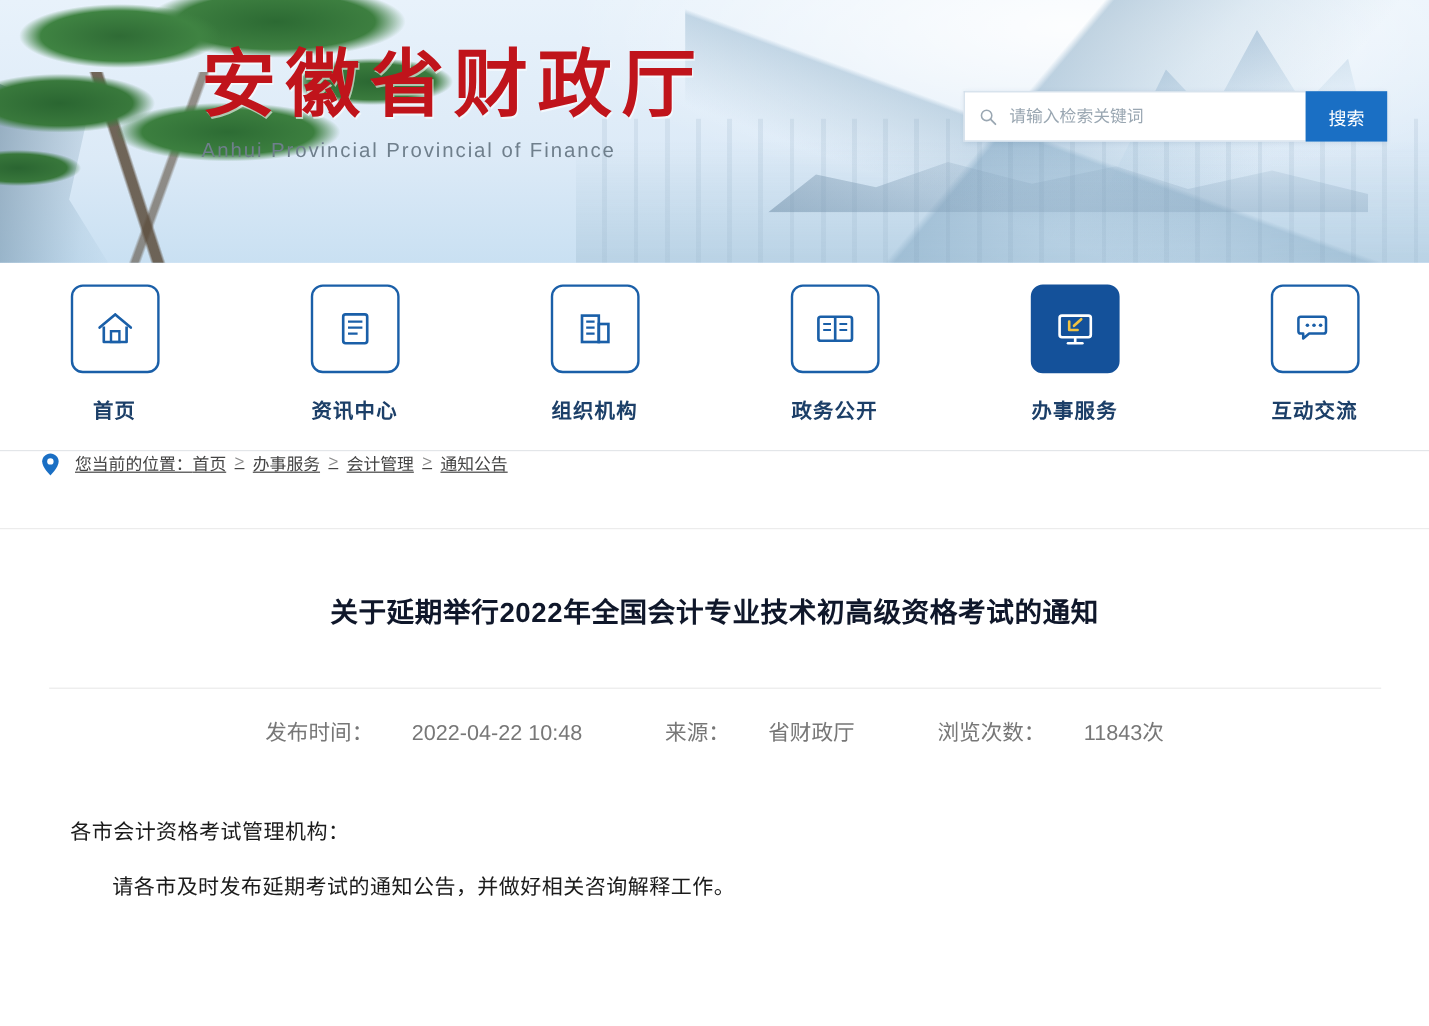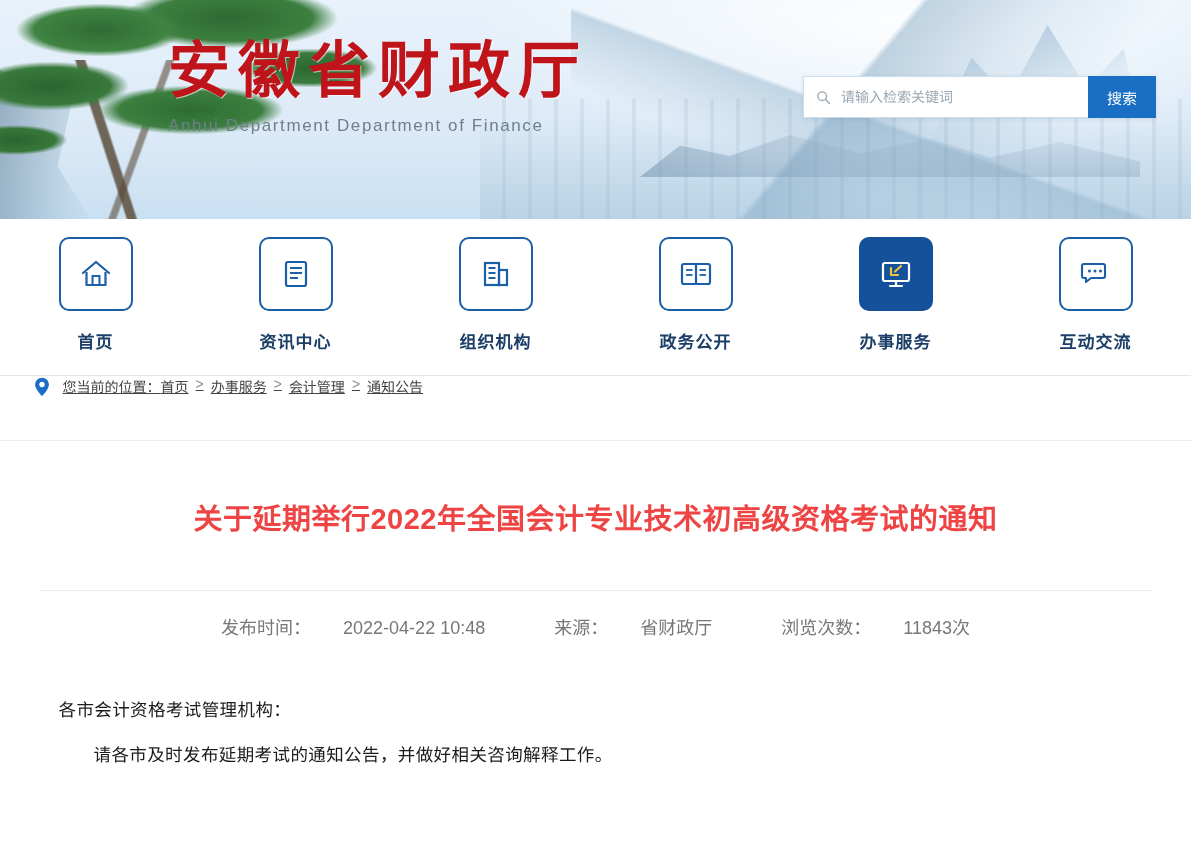--- a/index.html
+++ b/index.html
@@ -207,23 +207,23 @@
   .crumb a { color: #444; text-decoration: none; }
 
   
   .article {
     width: 1150px;
     margin: 0 auto;
     padding: 0 20px;
   }
   .art-title {
     text-align: center;
-    font-size: 29px;
+    font-size: 23px;
     font-weight: 700;
-    color: #ef4444;
+    color: #0f172a;
     padding: 38px 40px 30px;
     line-height: 1.45;
     letter-spacing: .5px;
   }
   .art-meta {
     border-top: 1px solid #eaeaea;
     text-align: center;
     font-size: 18px;
     color: #777;
     padding: 22px 0 24px;
@@ -247,21 +247,21 @@
   <div class="mtn"></div>
   <div class="mtn2"></div>
   <div class="arch"></div>
   <div class="roof"></div>
   <div class="cliff"></div>
   <div class="pine-trunk"></div>
   <div class="pine"></div>
 
   <div class="site-title">
     <div class="cn">安徽省财政厅</div>
-    <div class="en">Anhui Department Department of Finance</div>
+    <div class="en">Anhui Provincial Provincial of Finance</div>
   </div>
 
   <div class="search-box">
     <div class="search-field">
       <svg class="mag" viewBox="0 0 16 16">
         <circle cx="6.6" cy="6.6" r="4.6" fill="none" stroke="#9aa7b2" stroke-width="1.4"></circle>
         <line x1="10.2" y1="10.2" x2="14.4" y2="14.4" stroke="#9aa7b2" stroke-width="1.6" stroke-linecap="round"></line>
       </svg>
       <input type="text" placeholder="请输入检索关键词" style="">
     </div>

